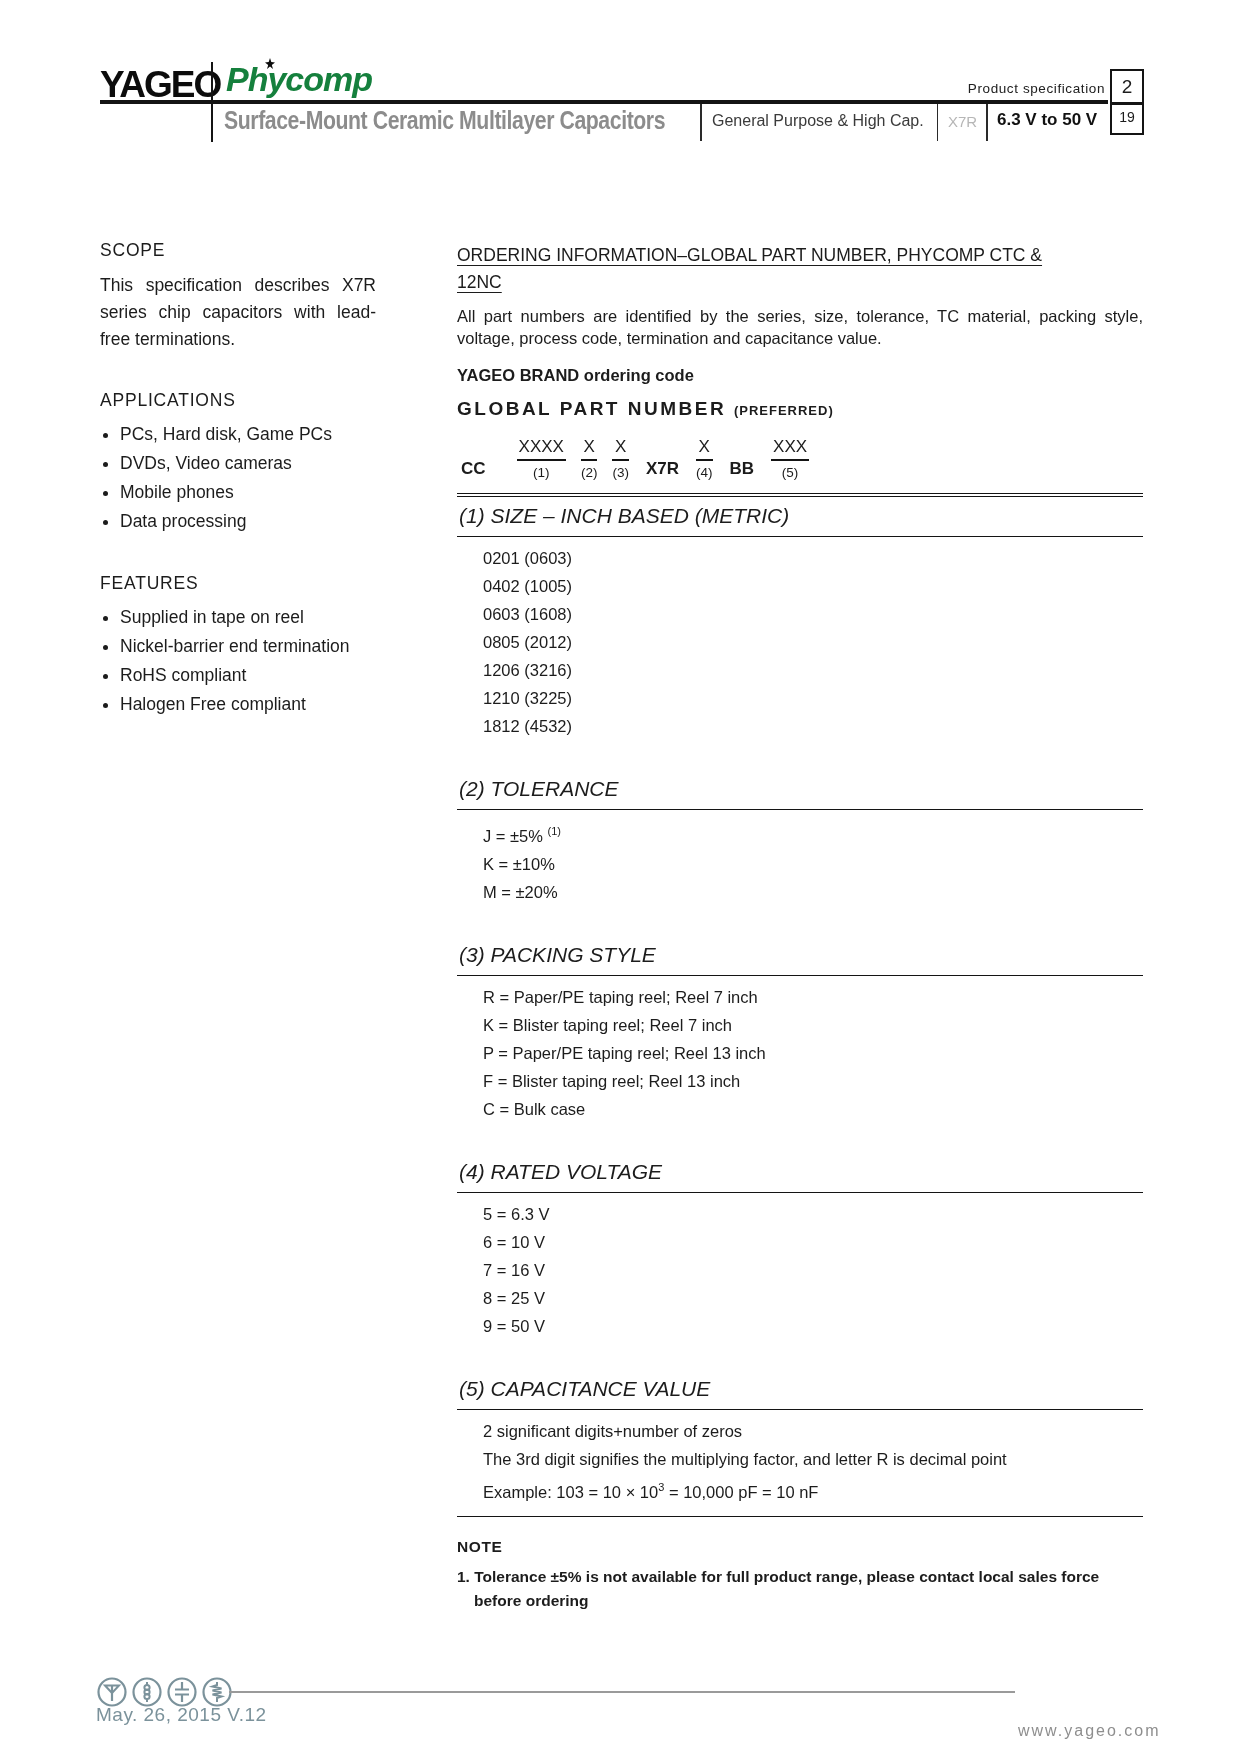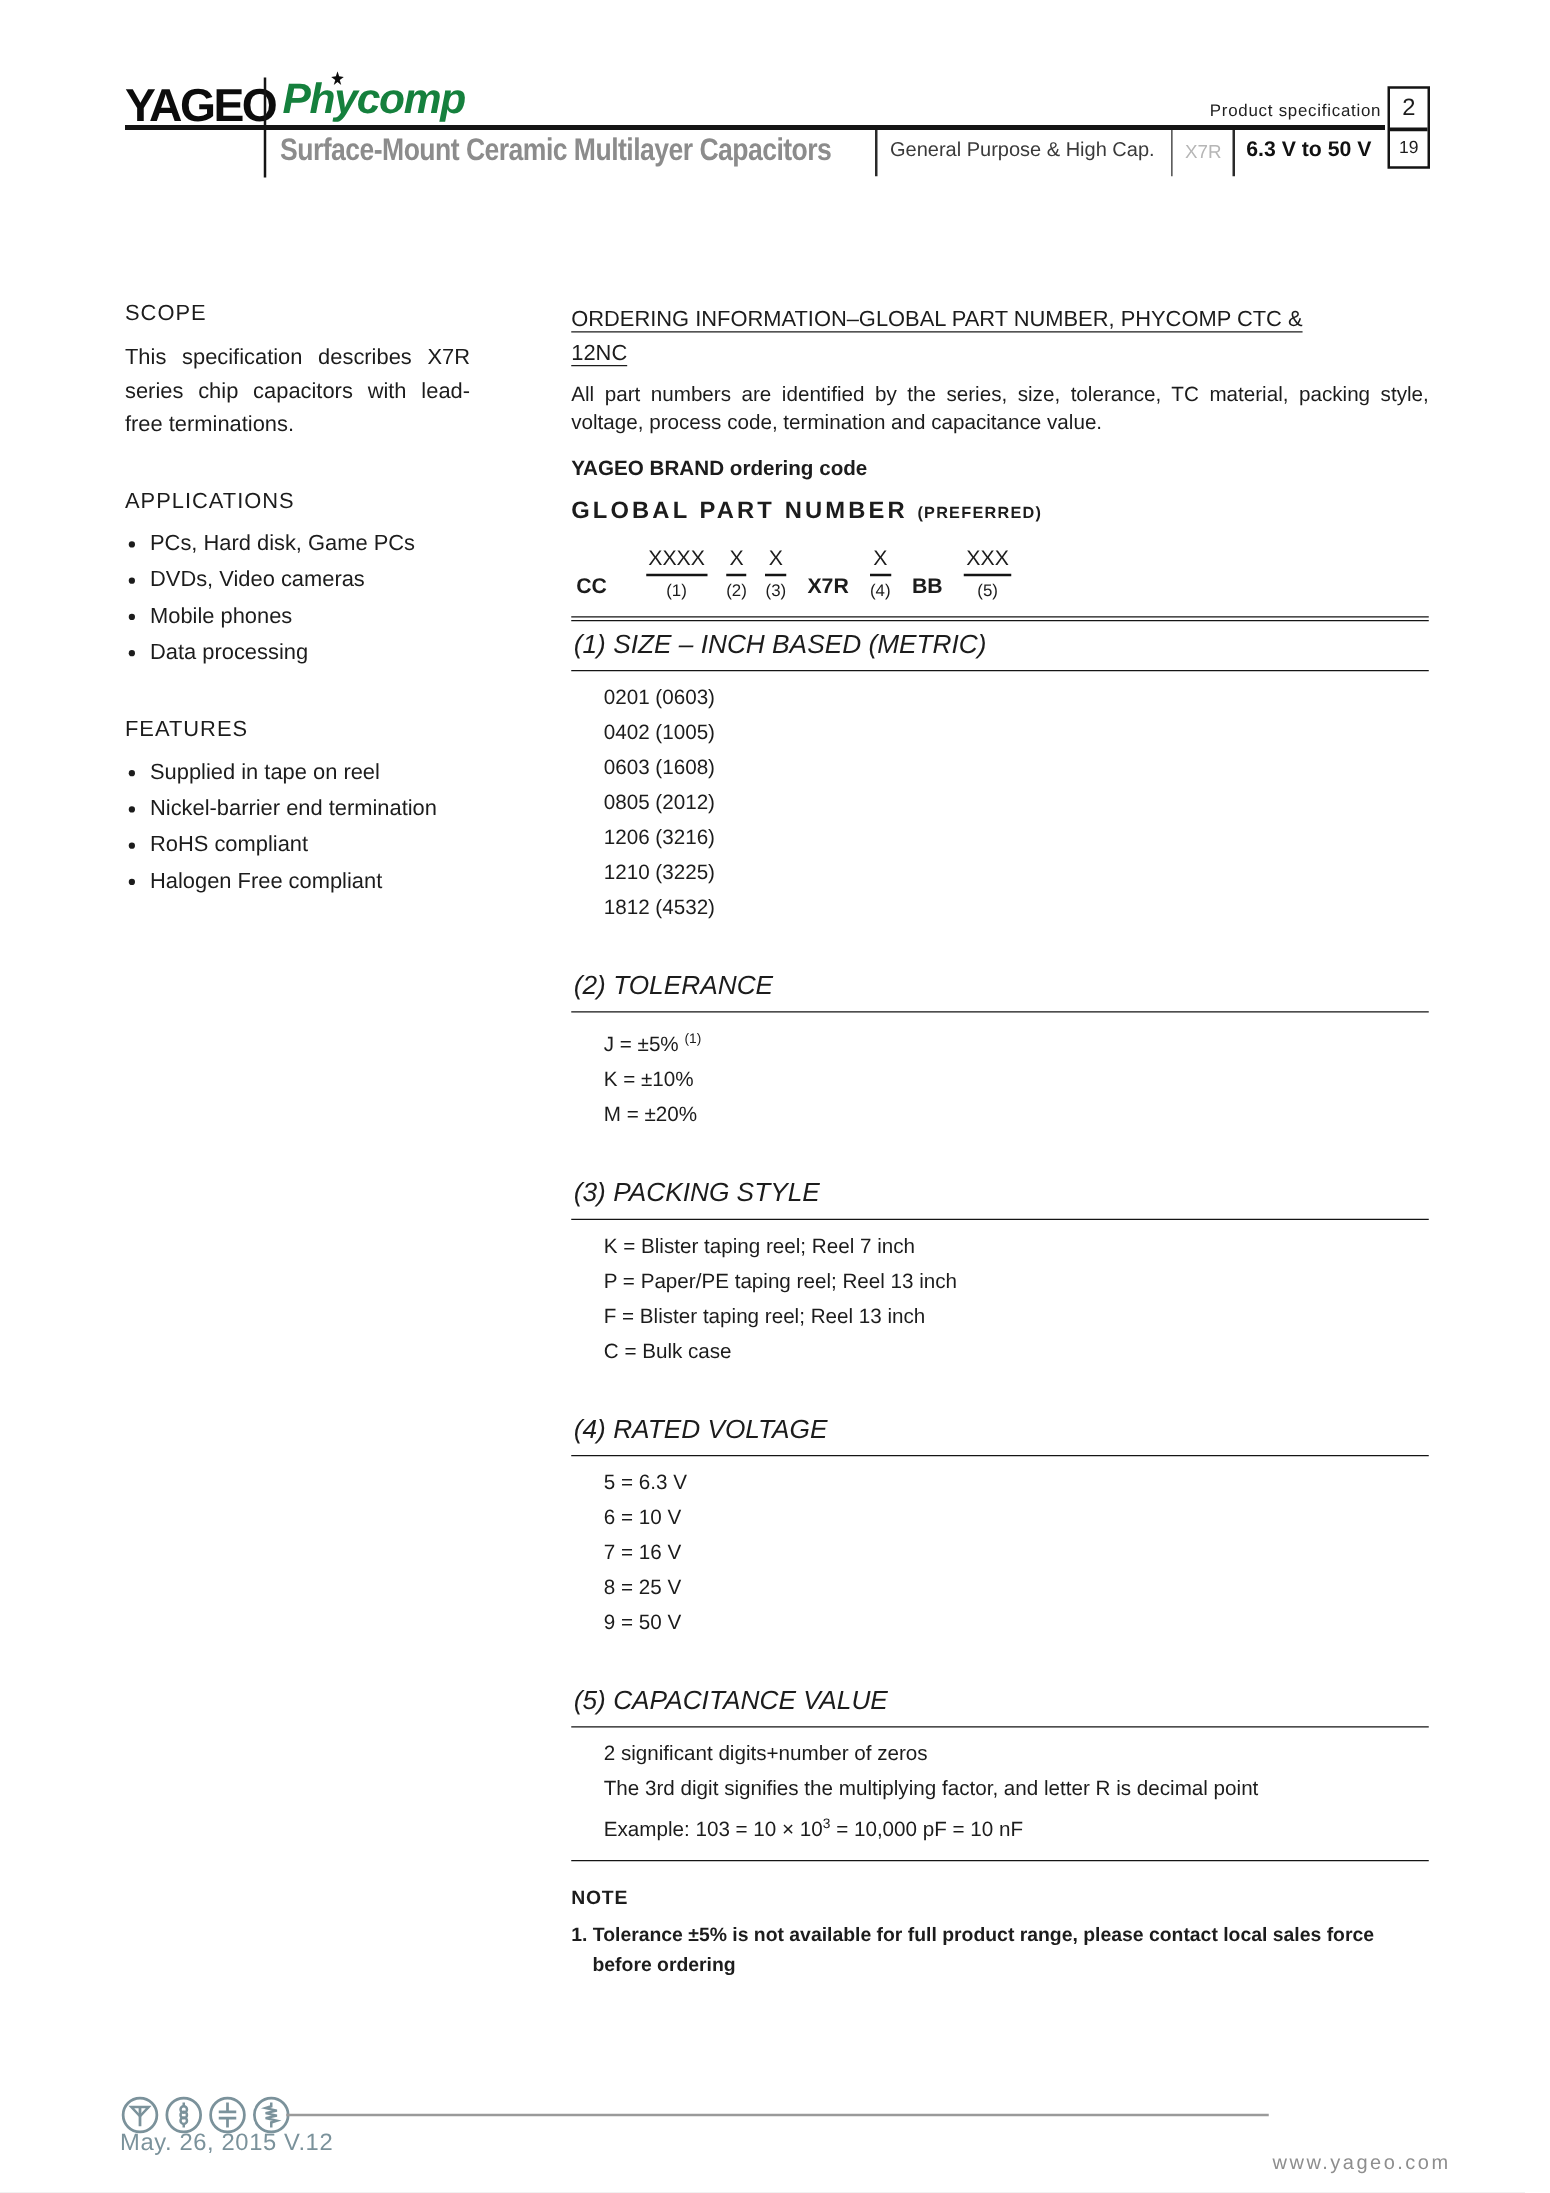--- a/index.html
+++ b/index.html
@@ -196,20 +196,21 @@
         <div class="sec-items">
           <div><span>J = ±5%</span> <sup>(1)</sup></div>
           <div>K = ±10%</div>
           <div>M = ±20%</div>
         </div>
       </div>
 
       <div class="sec-block">
         <h3 class="sec-heading">(3) PACKING STYLE</h3>
         <div class="sec-items">
+          <div>R = Paper/PE taping reel; Reel 7 inch</div>
           <div>K = Blister taping reel; Reel 7 inch</div>
           <div>P = Paper/PE taping reel; Reel 13 inch</div>
           <div>F = Blister taping reel; Reel 13 inch</div>
           <div>C = Bulk case</div>
         </div>
       </div>
 
       <div class="sec-block">
         <h3 class="sec-heading">(4) RATED VOLTAGE</h3>
         <div class="sec-items">

